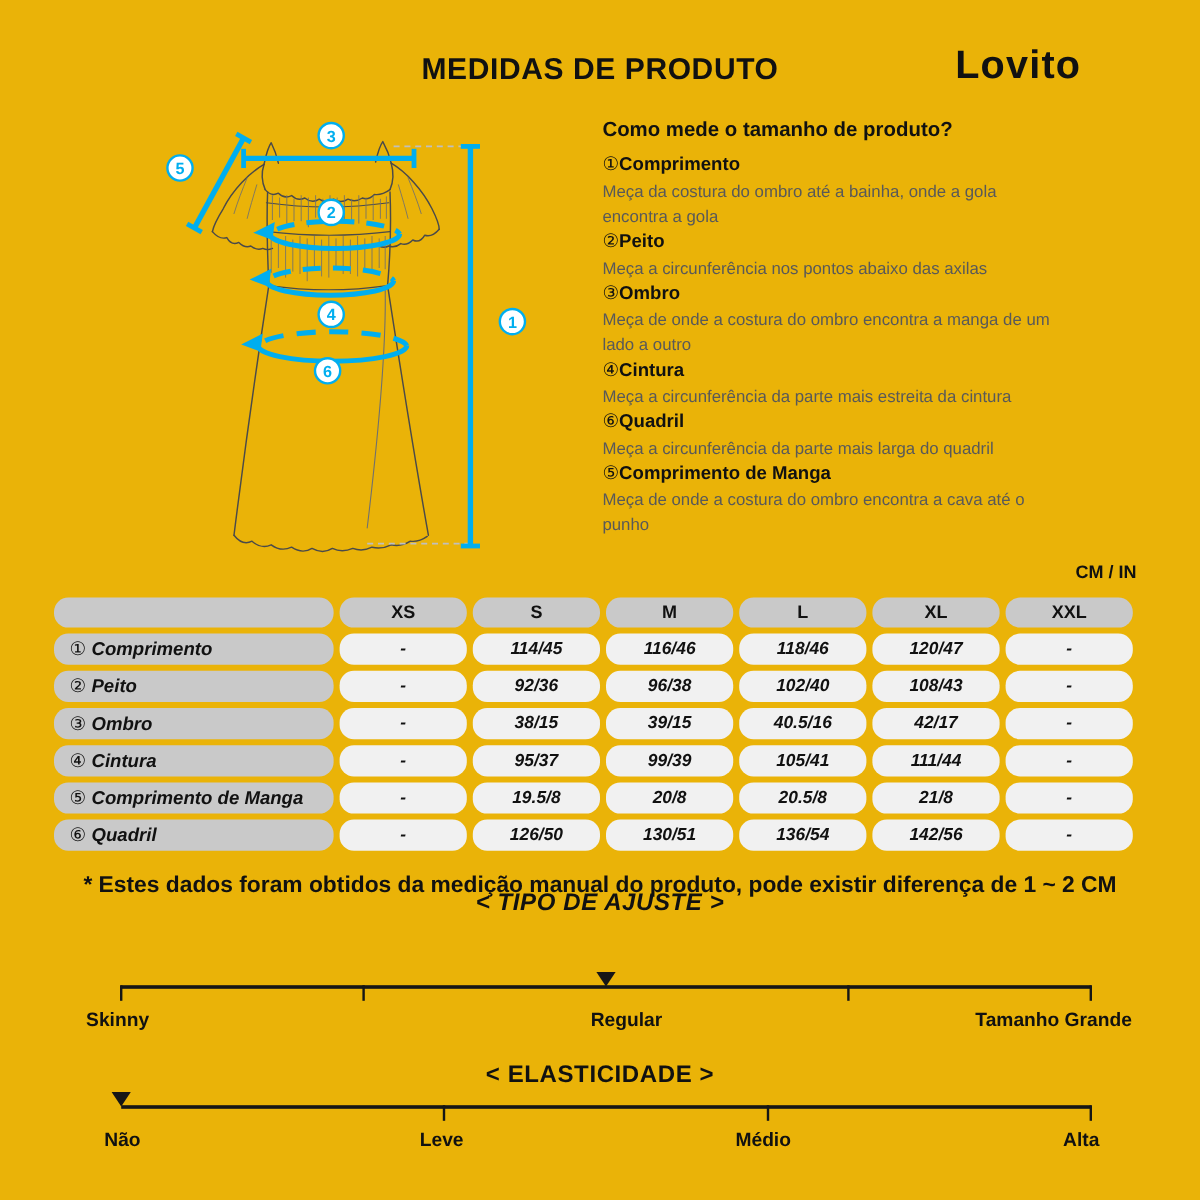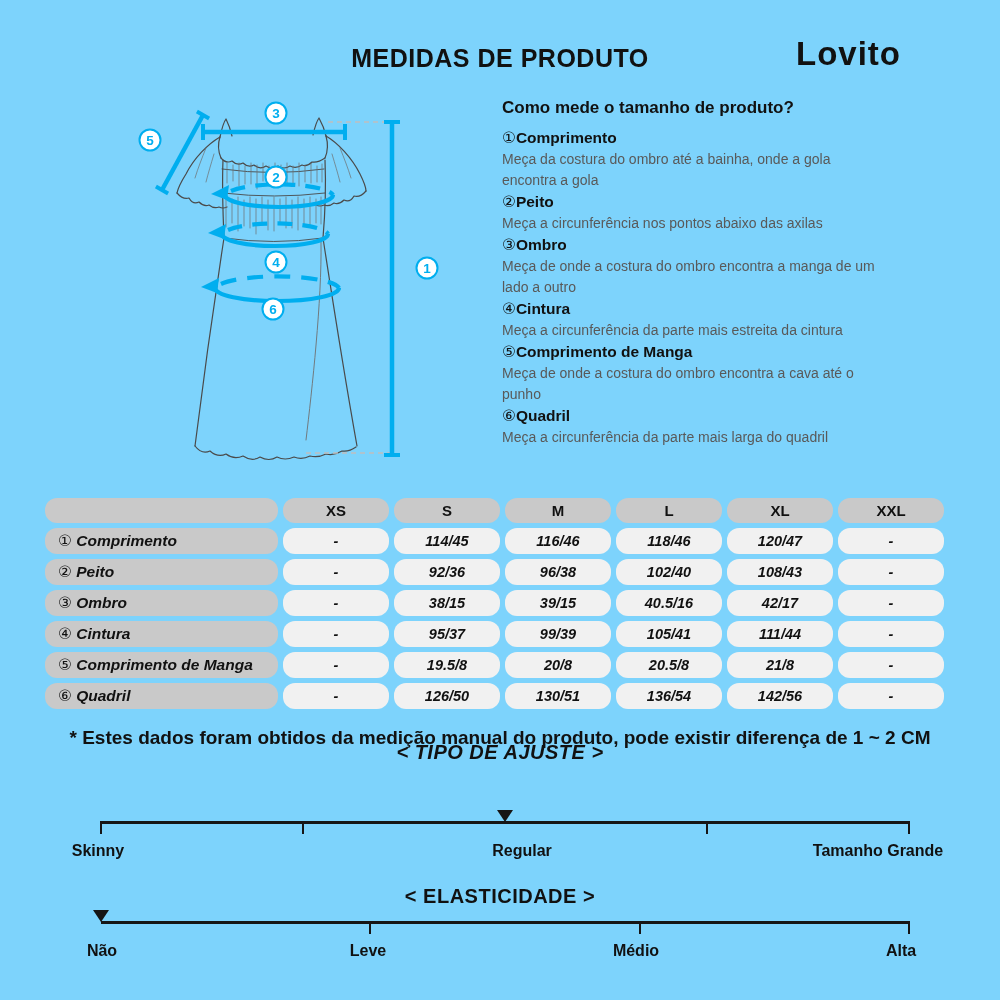--- a/index.html
+++ b/index.html
@@ -1,18 +1,18 @@
 <!DOCTYPE html>
 <html><head>
 <meta charset="utf-8">
 <style>
   * { margin:0; padding:0; box-sizing:border-box; }
   html,body { background:#fff; }
   body { font-family:"Liberation Sans","DejaVu Sans",sans-serif; color:#111; }
-  .page { position:relative; width:1000px; height:1000px; background:#7dd3fc; overflow:hidden; }
+  .page { position:relative; width:1000px; height:1000px; background:#eab308; overflow:hidden; }
 
   .main-title { position:absolute; top:44px; left:0; width:1000px; text-align:center;
                 font-size:25px; font-weight:bold; letter-spacing:.5px; }
   .logo { position:absolute; top:35px; left:796px; font-size:33px; font-weight:bold; letter-spacing:1px; }
 
   .diagram { position:absolute; left:100px; top:90px; width:360px; height:380px; }
 
   .guide { position:absolute; left:502px; top:98px; width:458px; }
   .guide-title { font-size:17px; font-weight:bold; margin-bottom:9px; }
   .g-head { font-size:15.5px; font-weight:bold; line-height:22px; }
@@ -141,30 +141,31 @@
     <div class="g-item">
       <div class="g-head"><span class="cnum">③</span><span>Ombro</span></div>
       <div class="g-desc">Meça de onde a costura do ombro encontra a manga de um
 lado a outro</div>
     </div>
     <div class="g-item">
       <div class="g-head"><span class="cnum">④</span><span>Cintura</span></div>
       <div class="g-desc">Meça a circunferência da parte mais estreita da cintura</div>
     </div>
     <div class="g-item">
+      <div class="g-head"><span class="cnum">⑥</span><span>Quadril</span></div>
+      <div class="g-desc">Meça a circunferência da parte mais larga do quadril</div>
+    </div>
+    <div class="g-item">
       <div class="g-head"><span class="cnum">⑤</span><span>Comprimento de Manga</span></div>
       <div class="g-desc">Meça de onde a costura do ombro encontra a cava até o
 punho</div>
     </div>
-    <div class="g-item">
-      <div class="g-head"><span class="cnum">⑥</span><span>Quadril</span></div>
-      <div class="g-desc">Meça a circunferência da parte mais larga do quadril</div>
-    </div>
   </div>
 
+  <div class="units">CM / IN</div>
 
   <table class="sizes">
     <tbody>
         <tr>
       <th class="lab"></th>
       <th>XS</th>
       <th>S</th>
       <th>M</th>
       <th>L</th>
       <th>XL</th>

